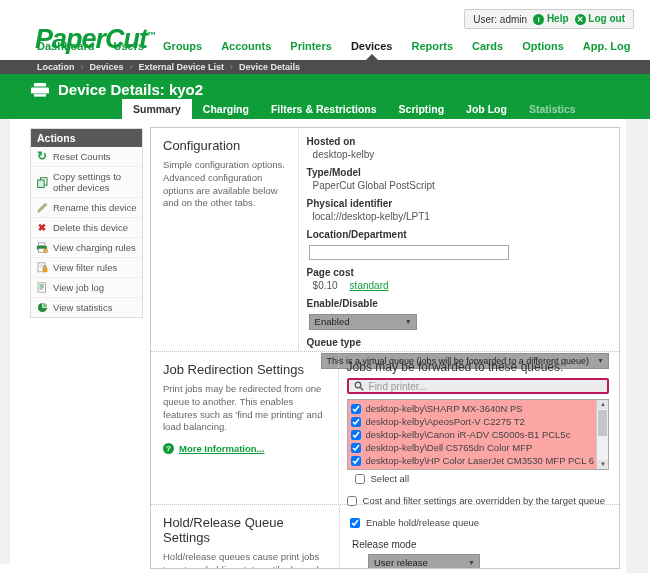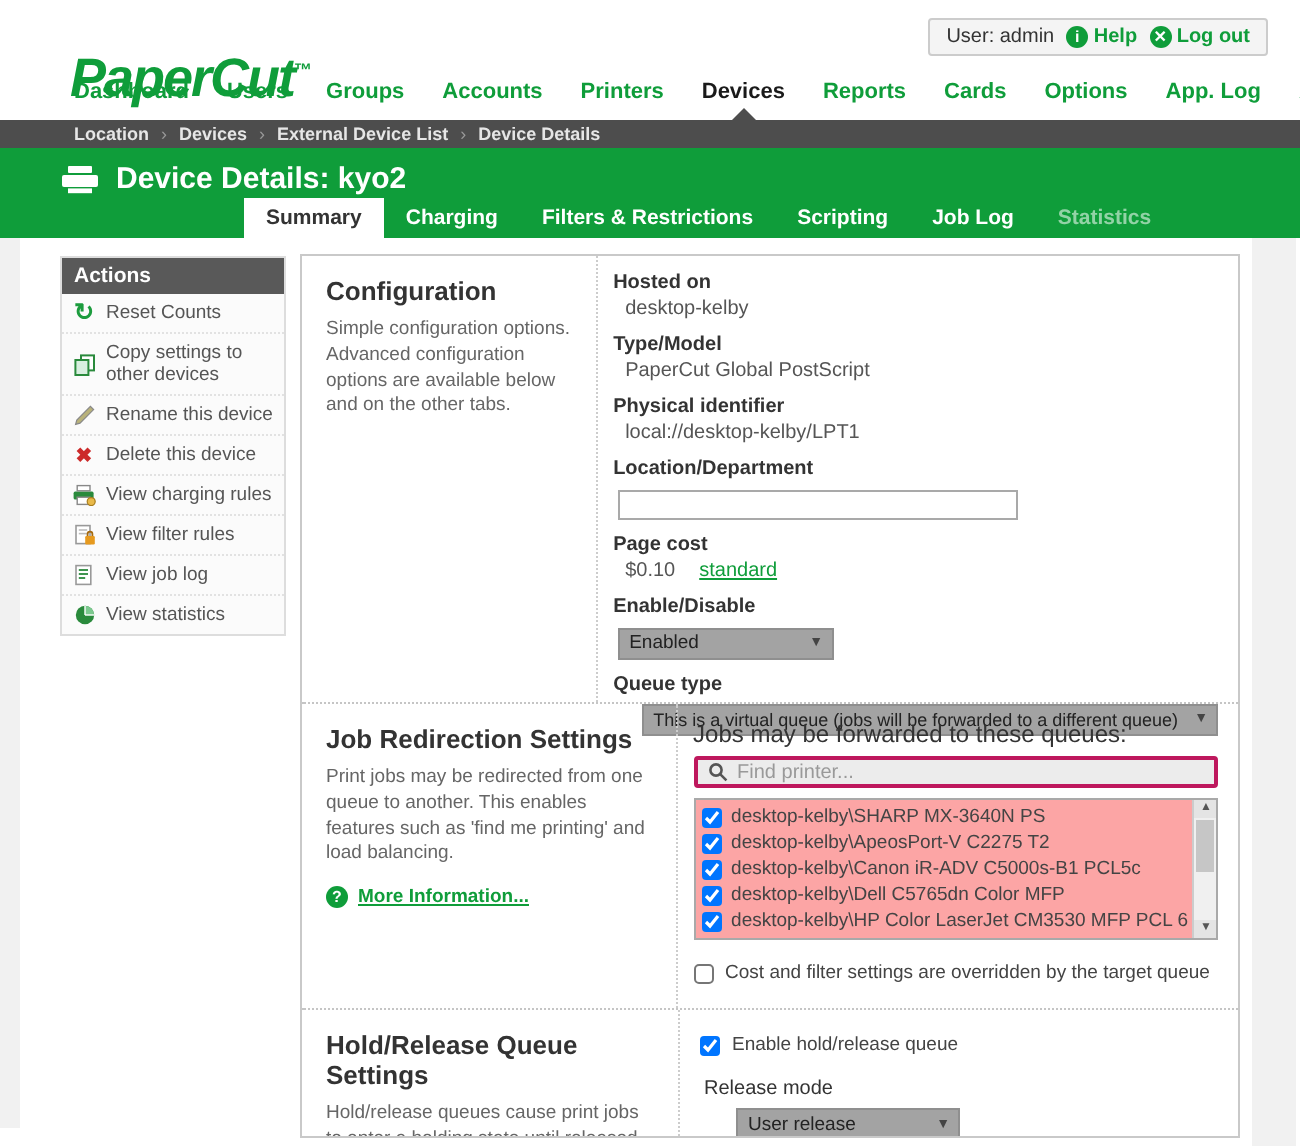--- a/index.html
+++ b/index.html
@@ -49,21 +49,21 @@
   .aicon { width:12px; height:11px; flex:0 0 12px; display:inline-flex; align-items:center; justify-content:center; }
   .aicon.red { color:#cc2a2a; font-size:10px; font-weight:bold; }
   .aicon.green-glyph { color:#1c9c3e; font-size:12px; font-weight:bold; line-height:11px; }
 
   
   .panel { position:absolute; left:150px; top:8px; width:470px; height:442px; background:#fff; border:1px solid #c9c9c9; overflow:hidden; }
   .sec { display:flex; }
   .sec + .sec { border-top:1px dotted #c5c5c5; }
   .sec-left { width:189px; padding:10px 12px; border-right:1px dotted #ccc; }
   .sec-right { flex:1; padding:8px 10px 8px 8px; }
-  .sec-title { font-size:13px; font-weight:bold; color:#333; margin-bottom:6px; }
+  .sec-title { font-size:13px; font-weight:normal; color:#333; margin-bottom:6px; }
   .sec-desc { font-size:9.5px; color:#666; line-height:1.35; }
   .moreinfo { display:flex; align-items:center; gap:5px; margin-top:9px; }
   .moreinfo a { font-size:9.5px; color:#0f9d3a; font-weight:bold; text-decoration:underline; cursor:pointer; }
   .sec1 { height:223px; } .sec2 { height:153px; } .sec3 { height:66px; }
 
   .field { margin-bottom:7px; }
   .flabel { font-size:10px; font-weight:bold; color:#333; margin-bottom:2px; }
   .fvalue { font-size:10px; color:#555; padding-left:6px; }
   .txtinput { margin-left:2px; margin-top:2px; width:200px; height:15px; border:1px solid #a9a9a9; font-size:10px; padding:0 3px; background:#fff; }
   .costrow { display:flex; gap:12px; align-items:center; }
@@ -319,20 +319,24 @@
               <label class="prow">
                 <input type="checkbox" checked="" style="">
                 <span>desktop-kelby\HP Color LaserJet CM4540 MFP PCL 6</span>
               </label>
               <div class="vscroll">
               <div class="ar up">▲</div>
               <div class="thumb"></div>
               <div class="ar dn">▼</div>
             </div>
           </div>
+          <label class="cbrow selall">
+            <input type="checkbox" id="cb-select-all" style="">
+            <span>Select all</span>
+          </label>
           <label class="cbrow override">
             <input type="checkbox" id="cb-override" style="">
             <span>Cost and filter settings are overridden by the target queue</span>
           </label>
         </div>
       </div>
 
       <div class="sec sec3">
         <div class="sec-left">
           <div class="sec-title">Hold/Release Queue Settings</div>

